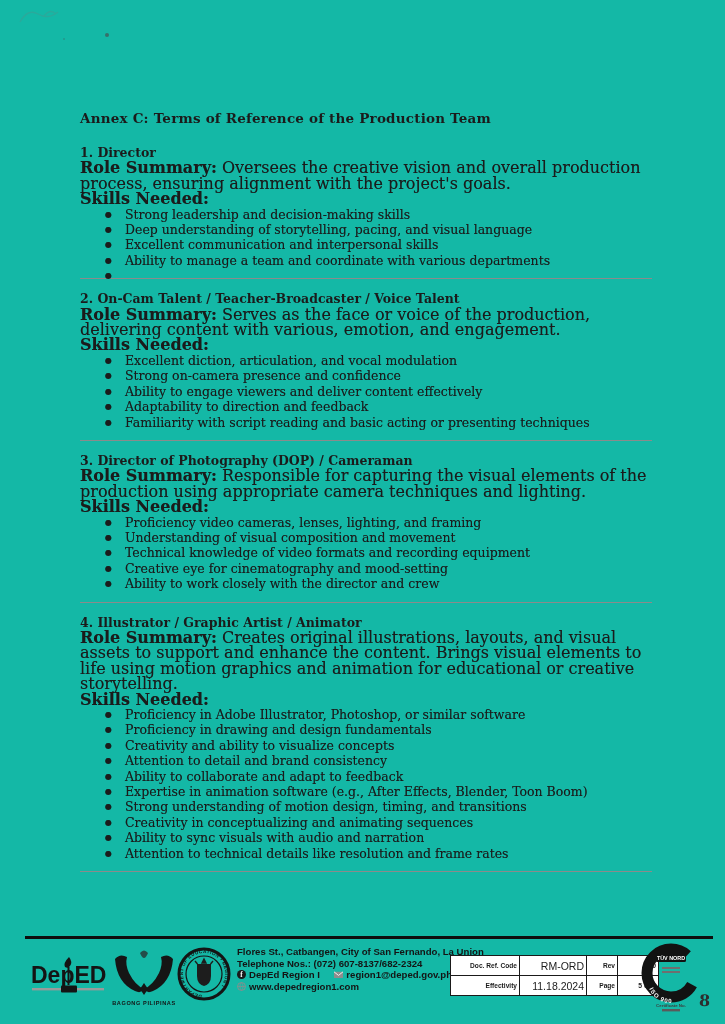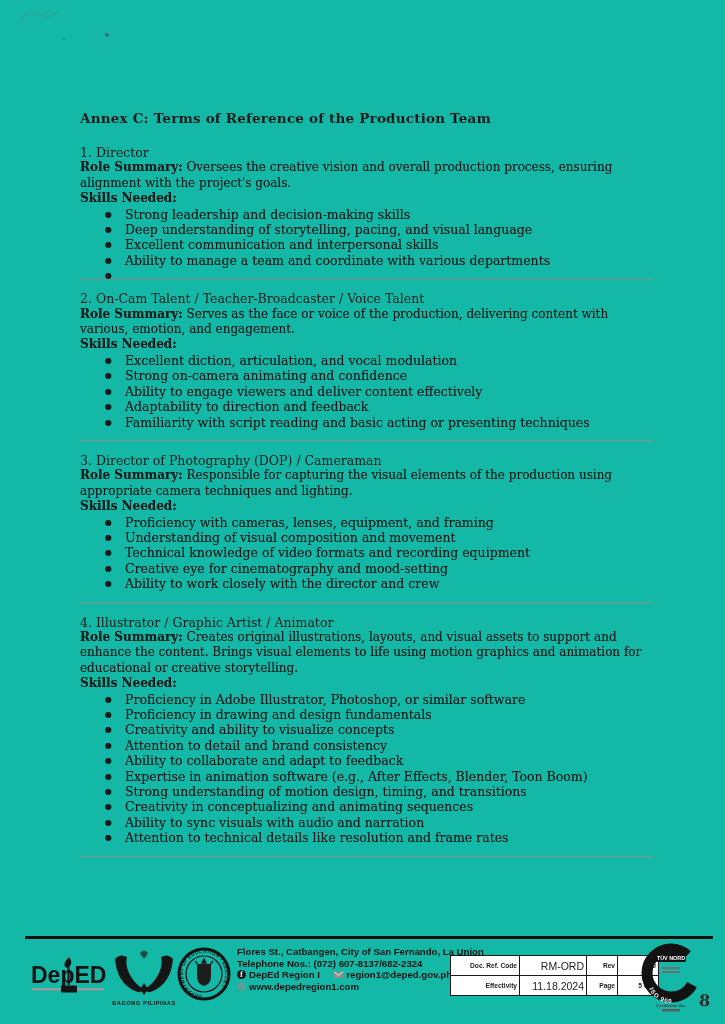--- a/index.html
+++ b/index.html
@@ -4,22 +4,22 @@
 <style>
   html,body{margin:0;padding:0;background:#e8e8e8;}
   .page{position:relative;width:725px;height:1024px;background:#14b8a6;overflow:hidden;
         font-family:"DejaVu Serif",serif;color:#1b1b1b;margin:0 auto;
         box-shadow:0 0 6px rgba(0,0,0,.25);}
   .speck{position:absolute;background:#4a4a4a;border-radius:50%;opacity:.65;}
   .pencil{position:absolute;left:14px;top:2px;opacity:.22;}
   .content{position:absolute;left:80px;top:110px;width:572px;}
   .title{font-size:13.5px;font-weight:bold;margin:0 0 19px 0;letter-spacing:.2px;}
   .sec{margin:0;}
-  .sec-heading{font-size:12.5px;line-height:15.4px;font-weight:normal;margin:0;}
-  .para{margin:0;font-size:12px;line-height:15.4px;text-shadow:0 0 .4px rgba(20,20,20,.45);}
+  .sec-heading{font-size:12.5px;line-height:15.4px;font-weight:bold;margin:0;}
+  .para{margin:0;font-size:16px;line-height:15.4px;text-shadow:0 0 .4px rgba(20,20,20,.45);}
   .bold{font-weight:bold;}
   .skills-list{margin:0;padding:0;list-style:none;}
   .skills-list li{font-size:12.5px;line-height:15.4px;padding-left:45px;position:relative;
         text-shadow:0 0 .4px rgba(20,20,20,.45);}
   .blt{position:absolute;left:25px;top:0;font-size:11px;}
   .divider{border:none;border-top:1.3px solid #8b8b8b;margin:10px 0 12px 0;}
   
   .footer{position:absolute;left:25px;top:936px;width:688px;height:84px;
         border-top:3.5px solid #0e0e0e;font-family:"Liberation Sans",sans-serif;}
   .f-abs{position:absolute;}
@@ -62,34 +62,34 @@
           </ul>
       <hr class="divider">
     </div>
 
     <div class="sec">
       <p class="sec-heading">2. On-Cam Talent / Teacher-Broadcaster / Voice Talent</p>
       <p class="para"><span class="bold">Role Summary:</span><span> Serves as the face or voice of the production, delivering content with various, emotion, and engagement.</span></p>
       <p class="para bold">Skills Needed:</p>
       <ul class="skills-list">
             <li><span class="blt" style="font-size: 8px;">●</span><span>Excellent diction, articulation, and vocal modulation</span></li>
-            <li><span class="blt" style="font-size: 8px;">●</span><span>Strong on-camera animating and confidence</span></li>
+            <li><span class="blt" style="font-size: 8px;">●</span><span>Strong on-camera presence and confidence</span></li>
             <li><span class="blt" style="font-size: 8px;">●</span><span>Ability to engage viewers and deliver content effectively</span></li>
             <li><span class="blt" style="font-size: 8px;">●</span><span>Adaptability to direction and feedback</span></li>
             <li><span class="blt" style="font-size: 8px;">●</span><span>Familiarity with script reading and basic acting or presenting techniques</span></li>
           </ul>
       <hr class="divider">
     </div>
 
     <div class="sec">
       <p class="sec-heading">3. Director of Photography (DOP) / Cameraman</p>
       <p class="para"><span class="bold">Role Summary:</span><span> Responsible for capturing the visual elements of the production using appropriate camera techniques and lighting.</span></p>
       <p class="para bold">Skills Needed:</p>
       <ul class="skills-list">
-            <li><span class="blt" style="font-size: 8px;">●</span><span>Proficiency with cameras, lenses, equipment, and framing</span></li>
+            <li><span class="blt" style="font-size: 8px;">●</span><span>Proficiency video cameras, lenses, lighting, and framing</span></li>
             <li><span class="blt" style="font-size: 8px;">●</span><span>Understanding of visual composition and movement</span></li>
             <li><span class="blt" style="font-size: 8px;">●</span><span>Technical knowledge of video formats and recording equipment</span></li>
             <li><span class="blt" style="font-size: 8px;">●</span><span>Creative eye for cinematography and mood-setting</span></li>
             <li><span class="blt" style="font-size: 8px;">●</span><span>Ability to work closely with the director and crew</span></li>
           </ul>
       <hr class="divider">
     </div>
 
     <div class="sec">
       <p class="sec-heading">4. Illustrator / Graphic Artist / Animator</p>

